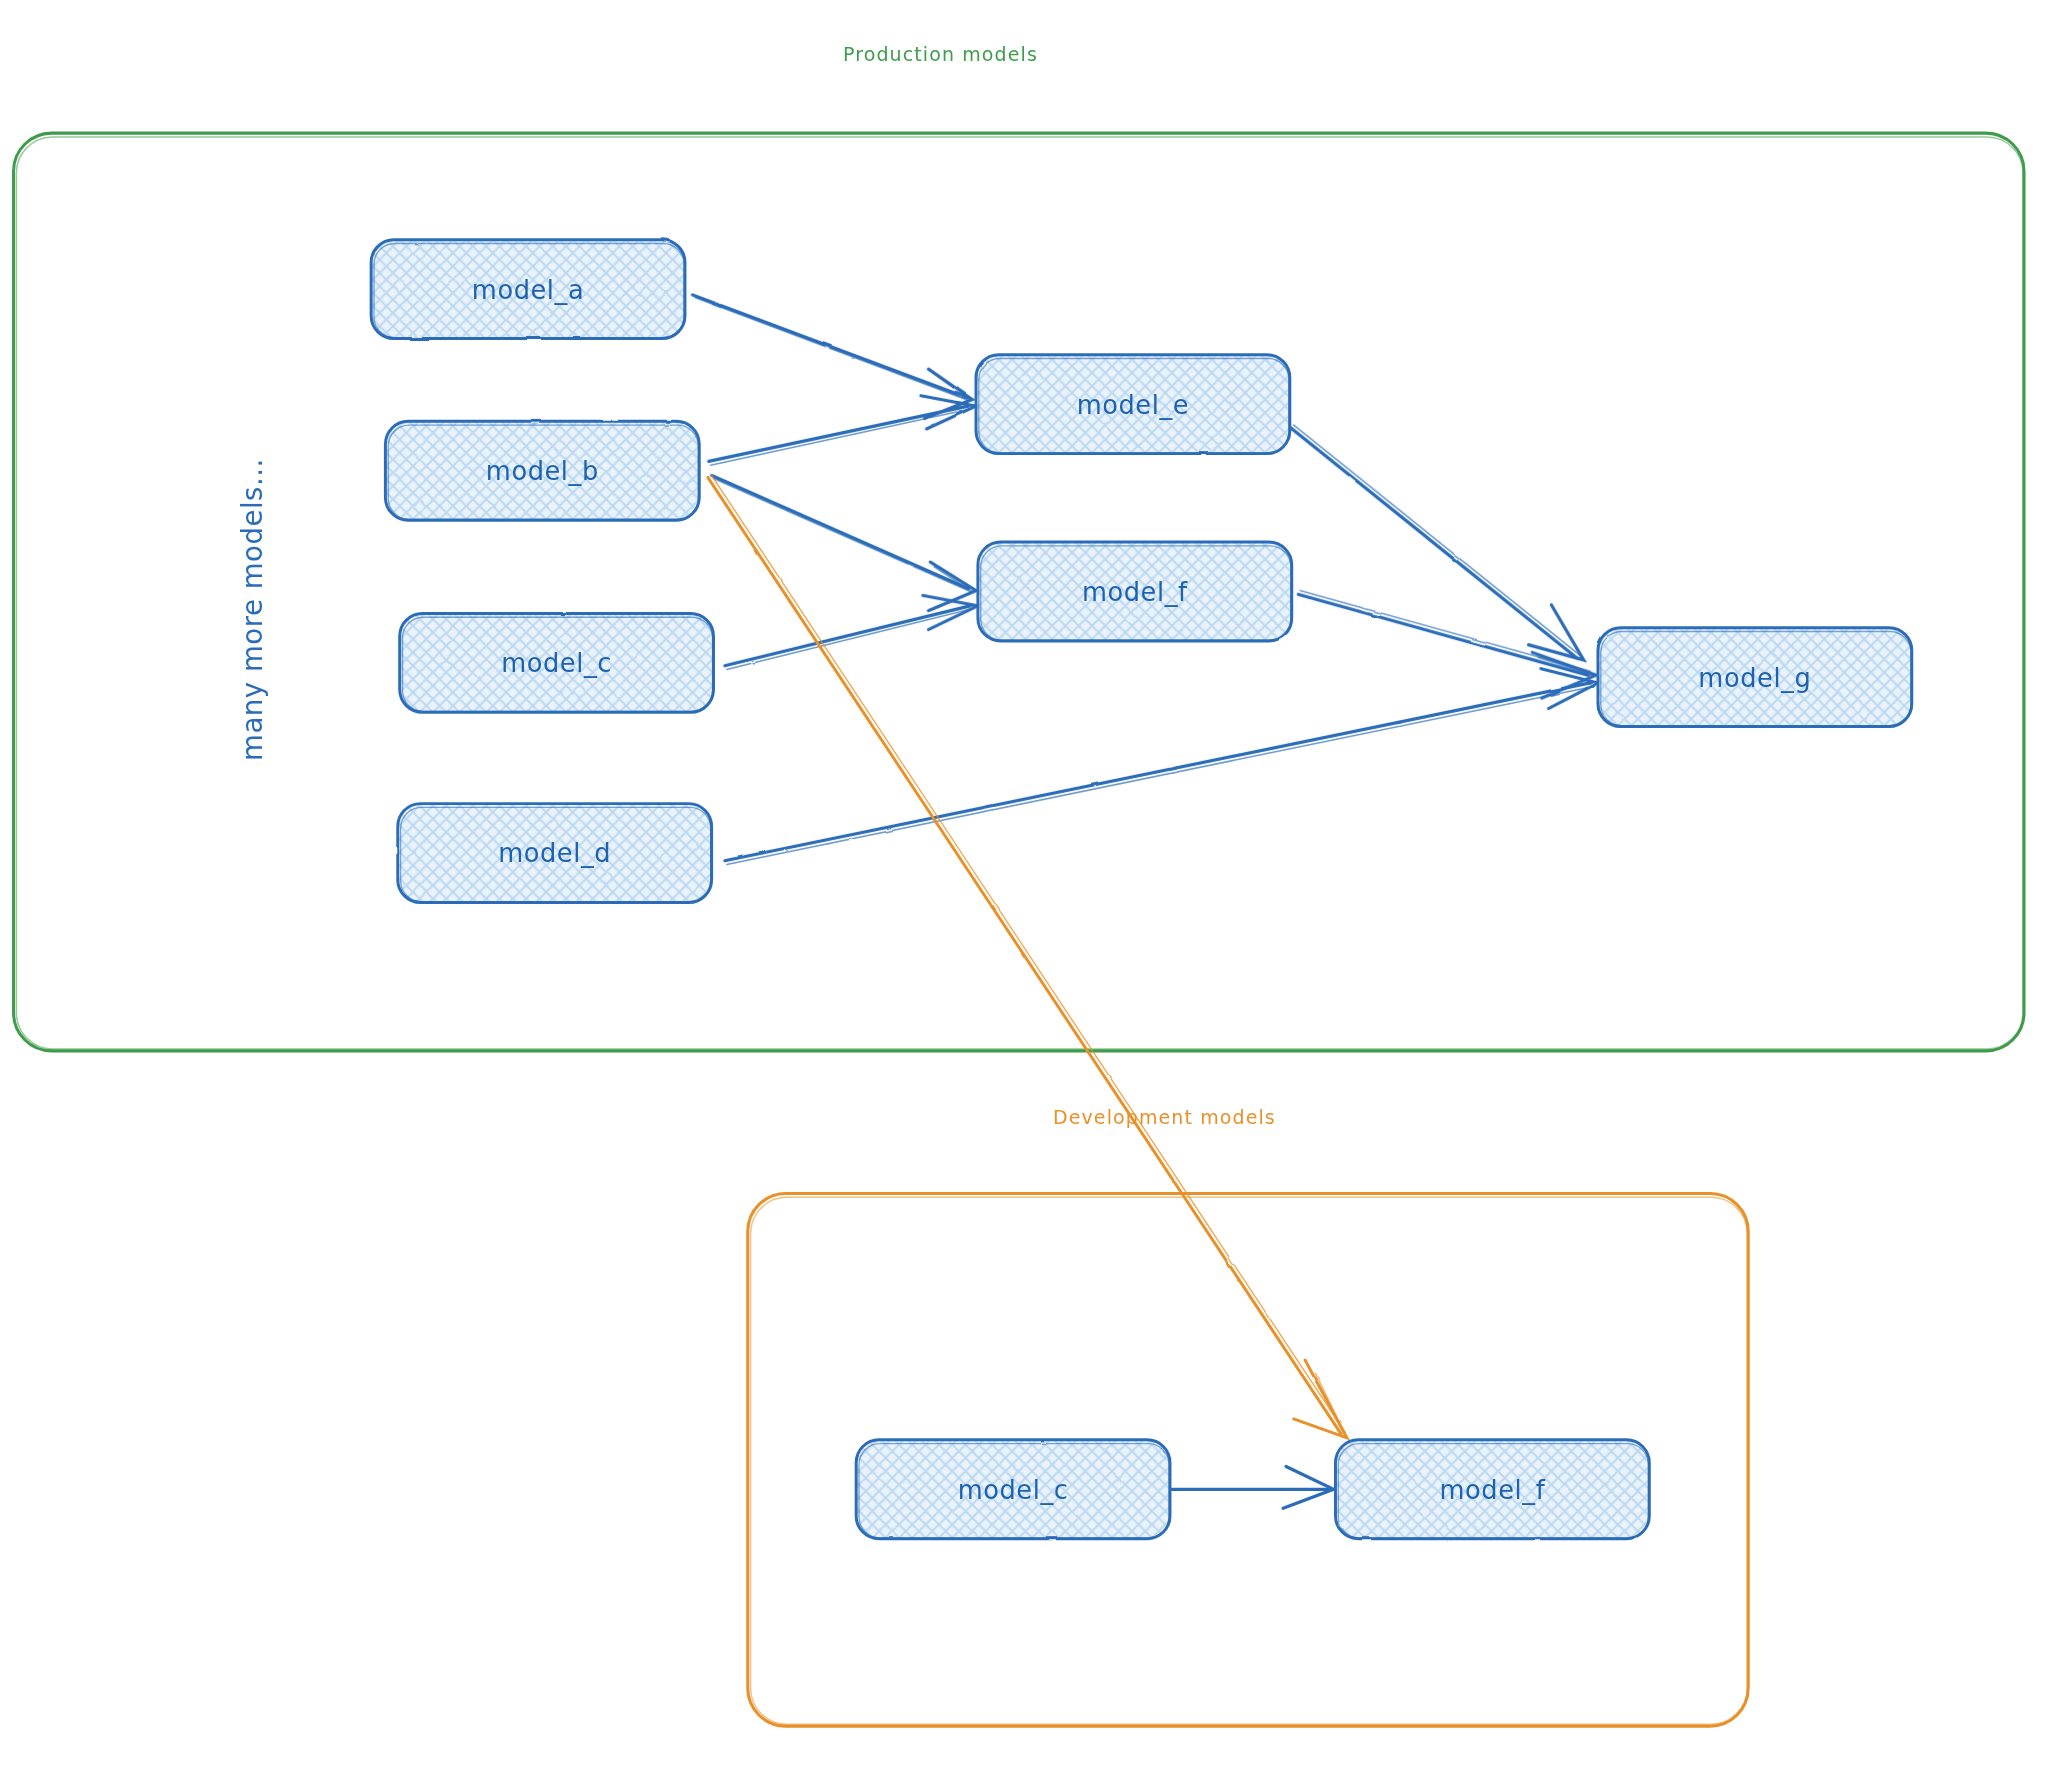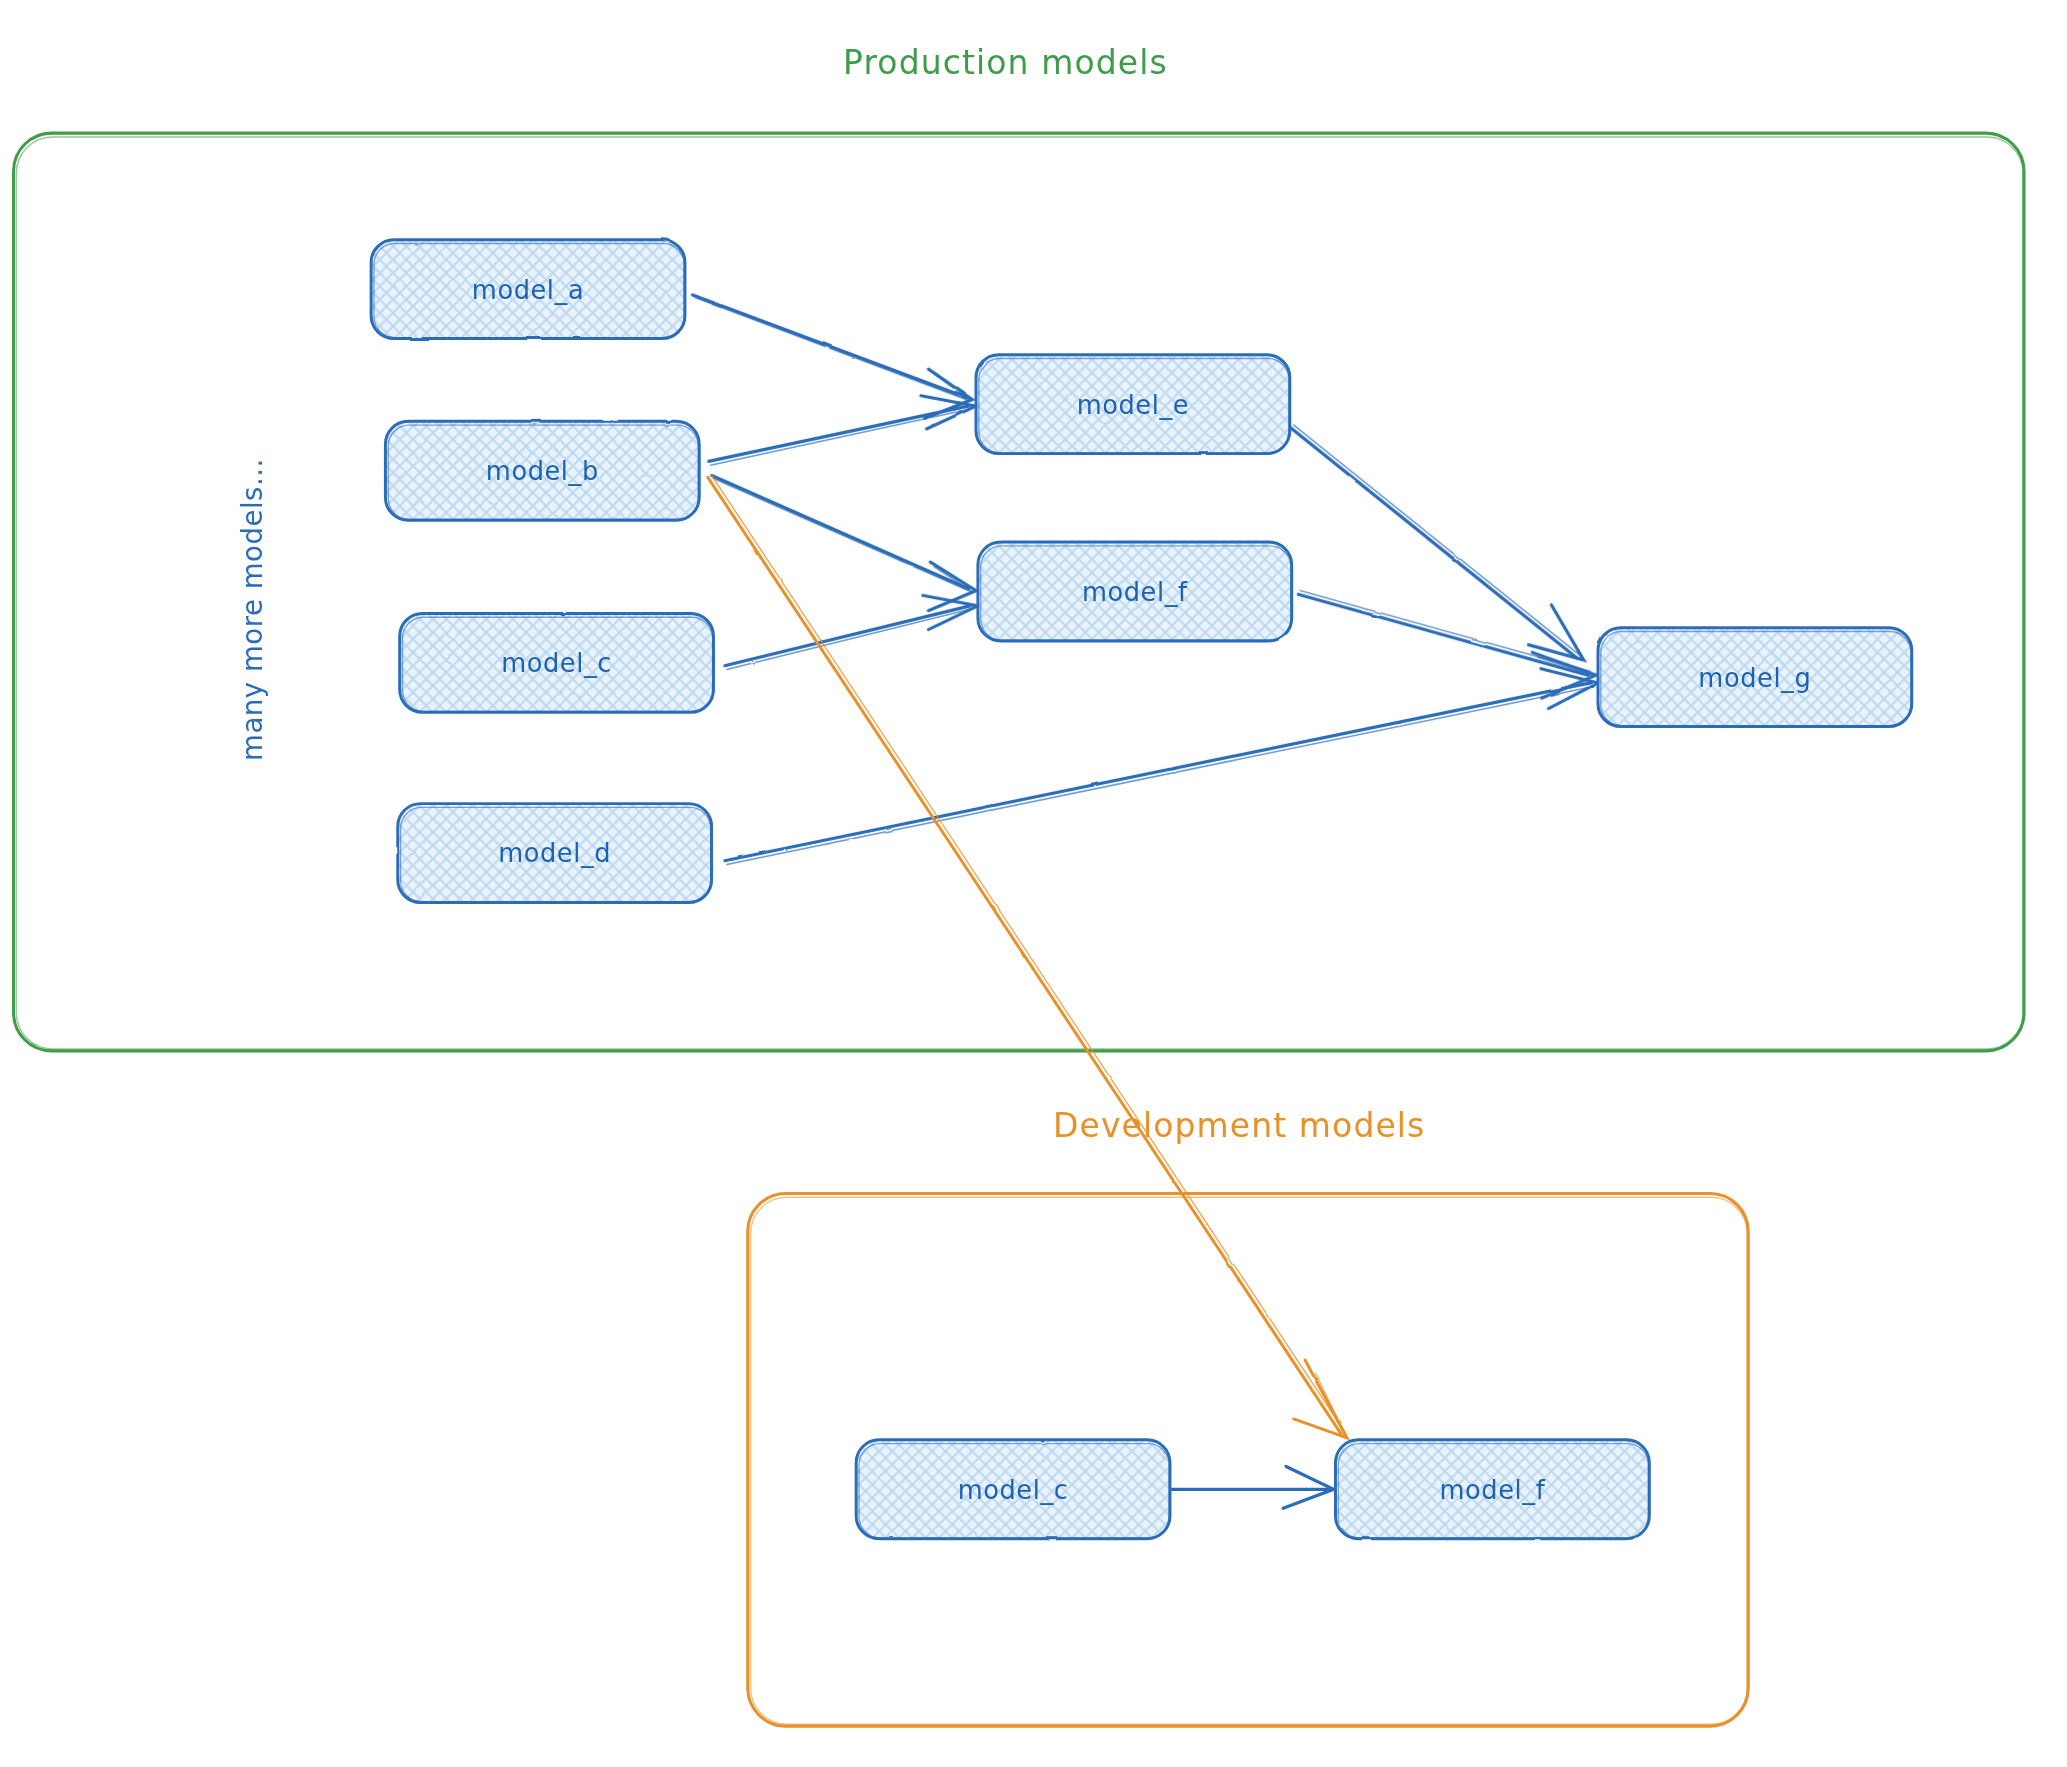--- a/index.html
+++ b/index.html
@@ -22,21 +22,21 @@
   svg.layer {
     position: absolute;
     top: 0;
     left: 0;
     width: 2068px;
     height: 1767px;
   }
   .grp-title {
     position: absolute;
     font-family: "DejaVu Sans", sans-serif;
-    font-size: 33px;
+    font-size: 19px;
     letter-spacing: 1.1px;
     white-space: nowrap;
   }
   .node-label {
     font-family: "DejaVu Sans", sans-serif;
     font-size: 27px;
     fill: #1d62b0;
     letter-spacing: 0.6px;
     dominant-baseline: middle;
     text-anchor: middle;

